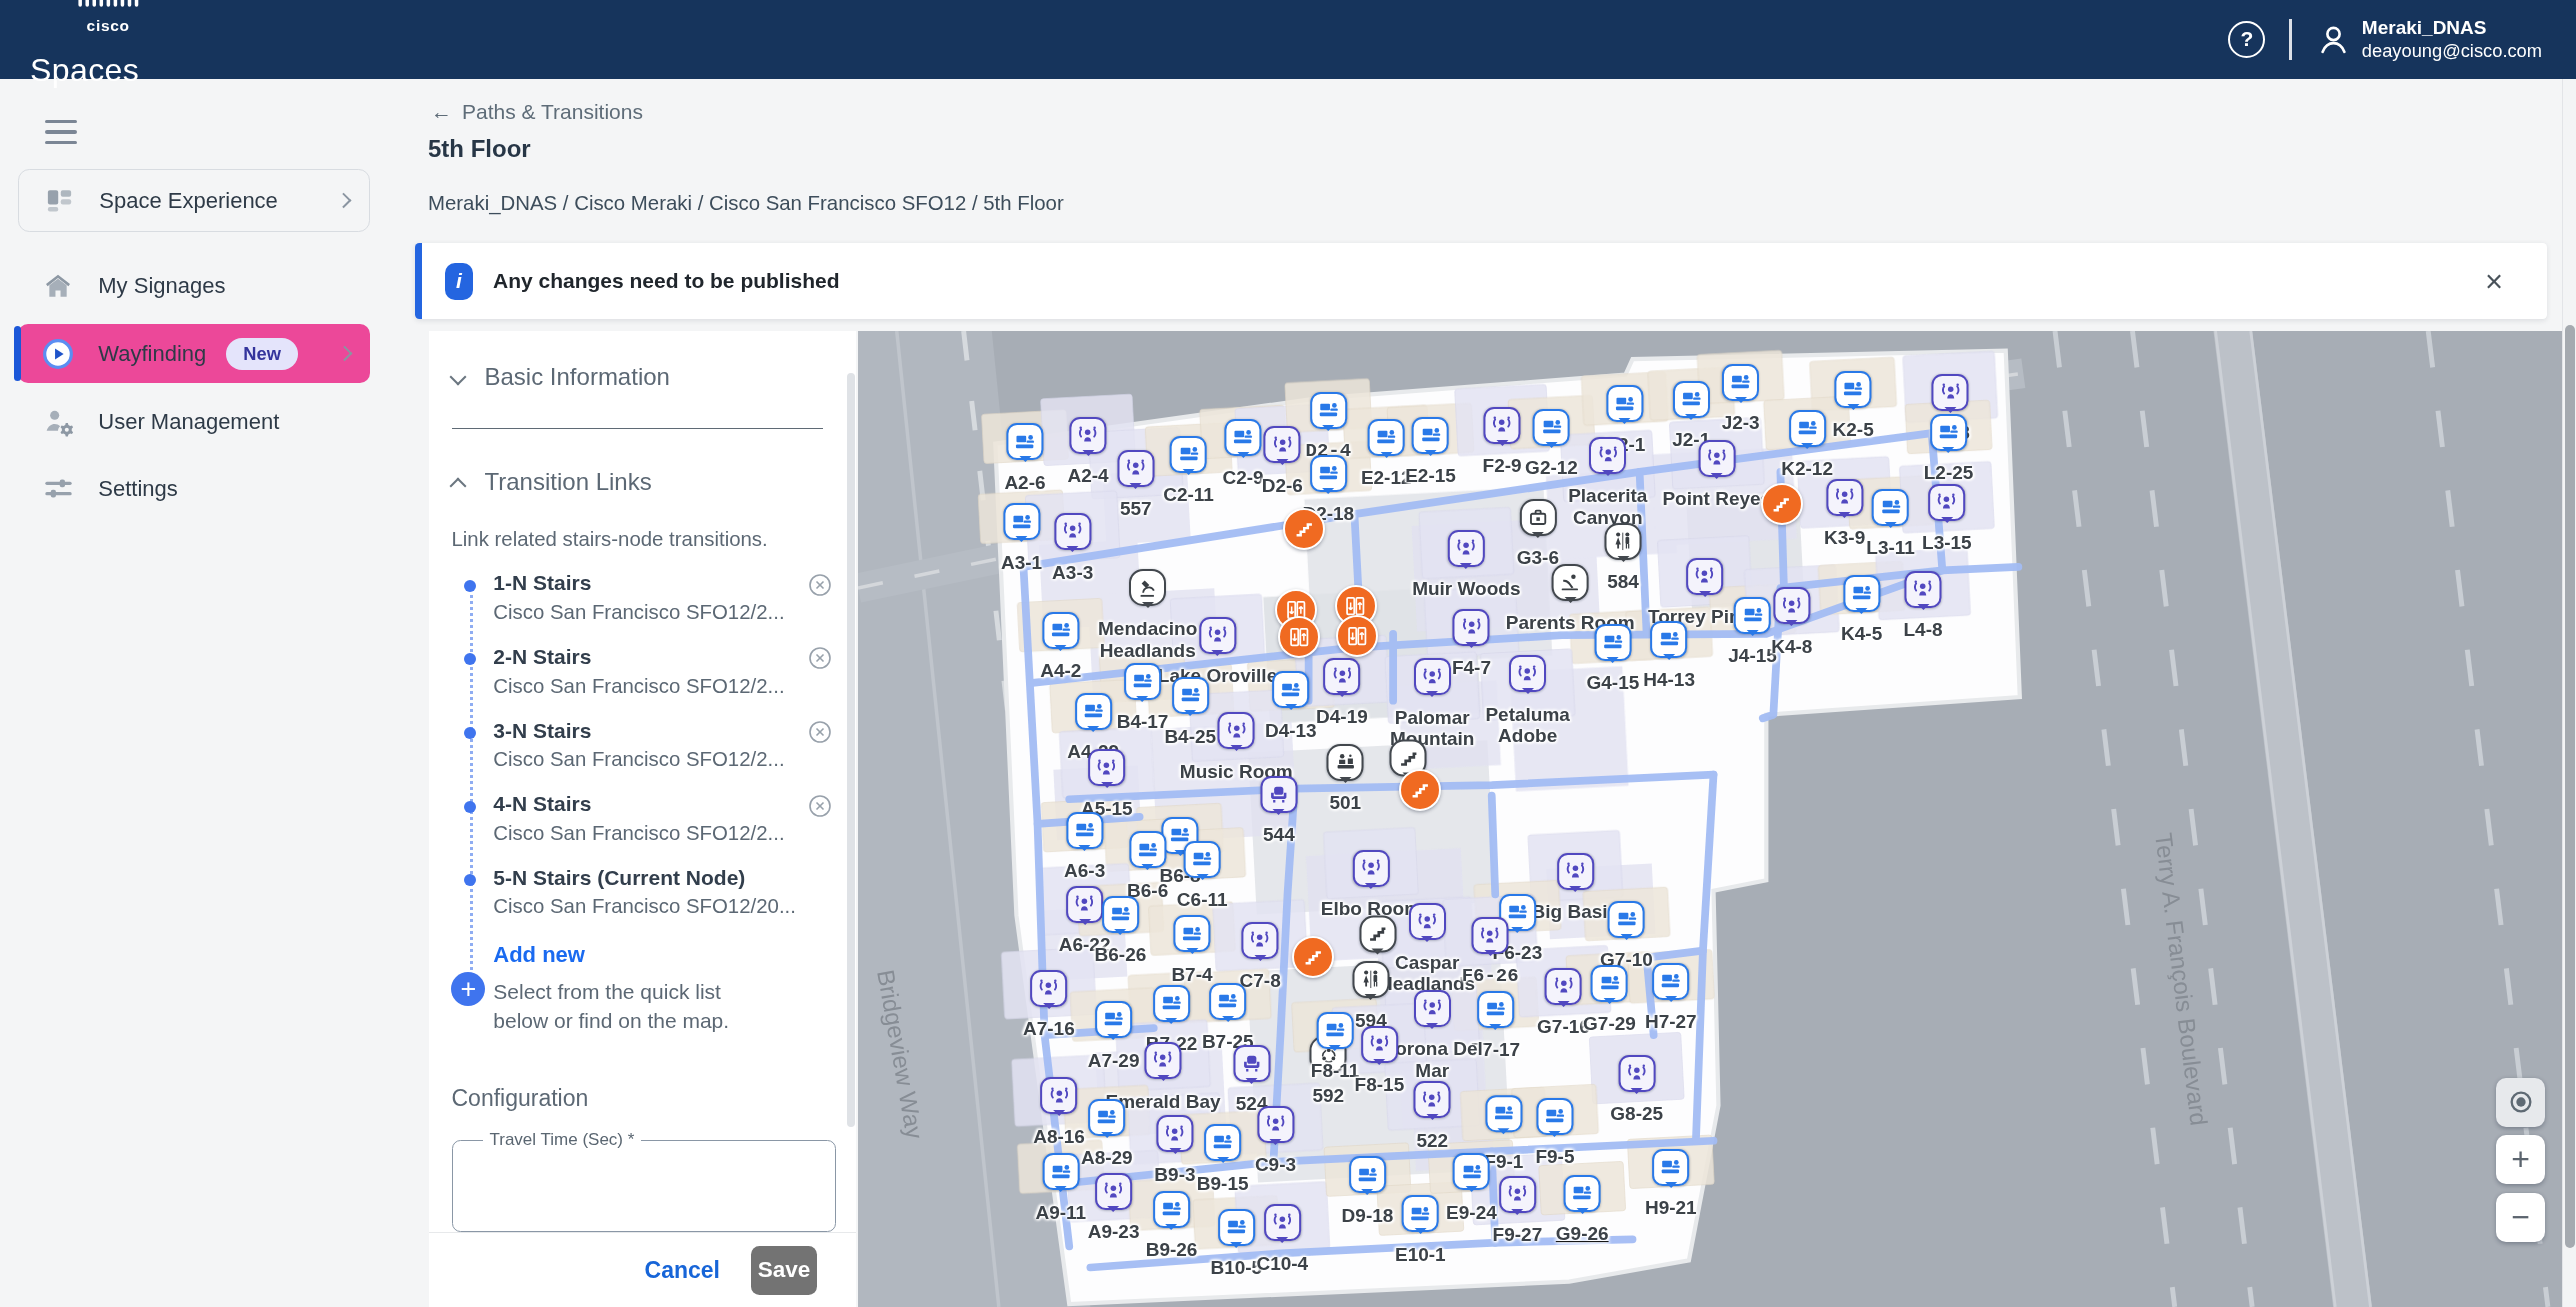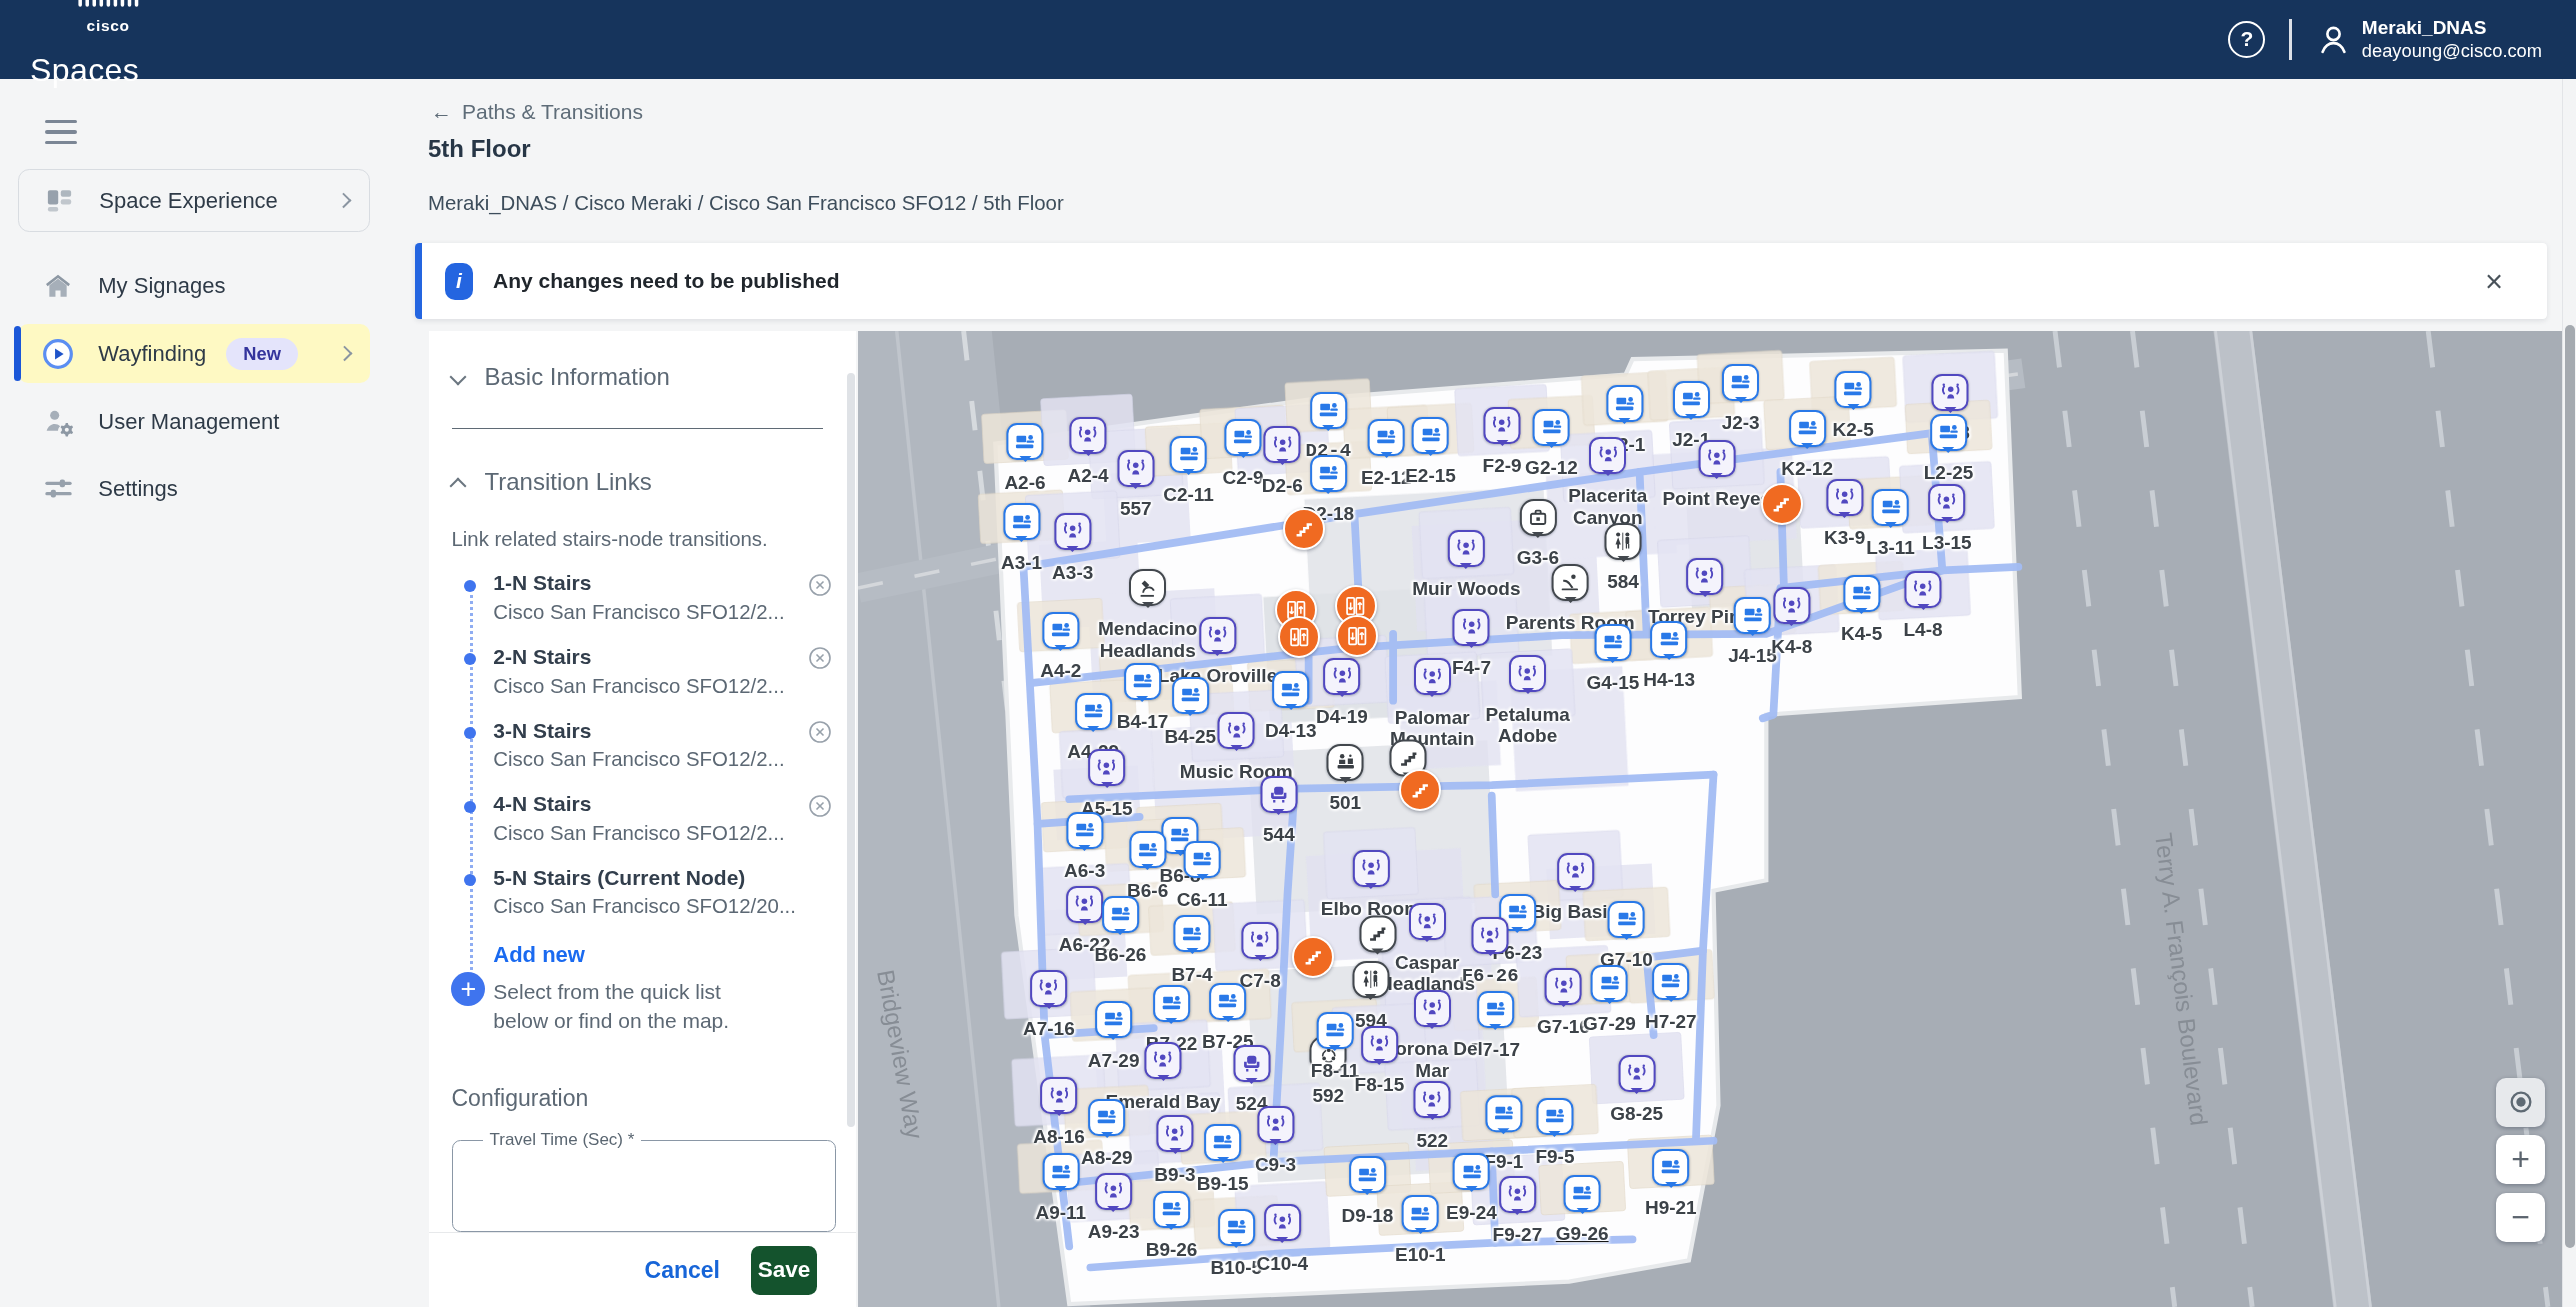--- a/index.html
+++ b/index.html
@@ -20,21 +20,21 @@
   .acct-texts { display:flex; flex-direction:column; line-height:1.25; }
   .acct-name { font-size:19px; font-weight:700; }
   .acct-email { font-size:18.3px; font-weight:400; }
 
   
   .sidebar { position:absolute; left:0; top:79px; width:394px; bottom:0; background:#f4f5f6; z-index:50; }
   .hamburger { position:absolute; left:45px; top:41px; width:32px; height:24px; display:flex; flex-direction:column; justify-content:space-between; }
   .hamburger span { display:block; height:3.2px; background:#7b8695; border-radius:2.1px; }
   .side-box { position:absolute; left:18.3px; top:90px; width:352px; height:63px; border:1.8px solid #d8dce1; border-radius:11.3px; display:flex; align-items:center; background:#f4f5f6; }
   .side-item { position:absolute; left:18.3px; width:352px; height:59px; display:flex; align-items:center; border-radius:10px; }
-  .side-item.active { background:#fef9c3; }
+  .side-item.active { background:#ec4899; }
   .side-item.active::before { content:''; position:absolute; left:-4.2px; top:2.1px; bottom:2.1px; width:7px; background:#1b57d8; border-radius:4.2px; }
   .side-icon { width:32px; height:32px; margin-left:24px; flex:0 0 auto; display:flex; align-items:center; justify-content:center; color:#97a1ac; }
   .side-label { margin-left:24px; font-size:22px; color:#2e3a47; font-weight:500; }
   .badge-new { margin-left:20px; background:#e4e4fb; color:#34349c; font-size:18.3px; font-weight:600; padding:5px 17px; border-radius:704px; }
   .chev { margin-left:auto; margin-right:20px; width:11.3px; height:11.3px; border-right:2.5px solid #8a95a1; border-top:2.5px solid #8a95a1; transform:rotate(45deg); }
 
   
   .back-row { position:absolute; left:431px; top:100px; display:flex; align-items:center; gap:10px; color:#5e6c78; font-size:21px; z-index:40; }
   .page-title { position:absolute; left:428px; top:135px; font-size:24px; font-weight:700; color:#273646; z-index:40; }
   .breadcrumb { position:absolute; left:428px; top:192px; font-size:20.4px; color:#3d4d5b; z-index:40; }
@@ -63,21 +63,21 @@
   .link-remove { position:absolute; right:11.3px; top:1.4px; width:24px; height:24px; }
   .addnew { position:relative; margin-top:24px; }
   .addnew-plus { position:absolute; left:-42px; top:30px; width:34px; height:34px; border-radius:50%; background:#3f74ee; color:#fff; font-size:27px; display:flex; align-items:center; justify-content:center; line-height:1; }
   .addnew-link { font-size:22px; font-weight:700; color:#1a6af0; }
   .addnew-hint { margin-top:10px; font-size:21px; color:#5c6874; line-height:1.38; width:239px; }
   .config-label { margin:49px 0 0 8.5px; font-size:23px; color:#5c6874; }
   .travel-box { position:relative; margin:28px 7px 0 8.5px; height:92px; border:1.8px solid #8a97a6; border-radius:8.5px; }
   .travel-label { position:absolute; left:30px; top:-11.3px; background:#fff; padding:0 7px; font-size:17px; color:#5a6671; }
   .panel-footer { position:absolute; left:0; right:0; bottom:0; height:75px; background:#fff; border-top:1.4px solid #e7e9eb; display:flex; align-items:center; justify-content:flex-end; gap:31px; padding-right:39px; z-index:5; }
   .btn-cancel { font-size:23px; font-weight:700; color:#1765d8; }
-  .btn-save { width:66px; height:49px; background:#14532d; color:#fff; font-size:22.5px; font-weight:700; border:none; border-radius:8.5px; }
+  .btn-save { width:66px; height:49px; background:#737373; color:#fff; font-size:22.5px; font-weight:700; border:none; border-radius:8.5px; }
   .panel-sb { position:absolute; right:1.4px; top:42px; width:7.7px; height:754px; background:#dfe2e6; border-radius:4.2px; }
 
   
   .map { position:absolute; left:858px; top:331px; width:1704px; height:976px; background:#a7adb5; overflow:hidden; z-index:10; }
   .map svg.base { position:absolute; inset:0; }
   .street { position:absolute; color:#878d95; font-size:24px; white-space:nowrap; }
   .street.bway { left:1.6%; top:64%; transform:rotate(80deg); transform-origin:left center; }
   .street.tfb { left:76.6%; top:50%; transform:rotate(83deg); transform-origin:left center; }
 
   .marker { position:absolute; transform:translate(-50%,-74%); display:flex; flex-direction:column; align-items:center; z-index:3; }

